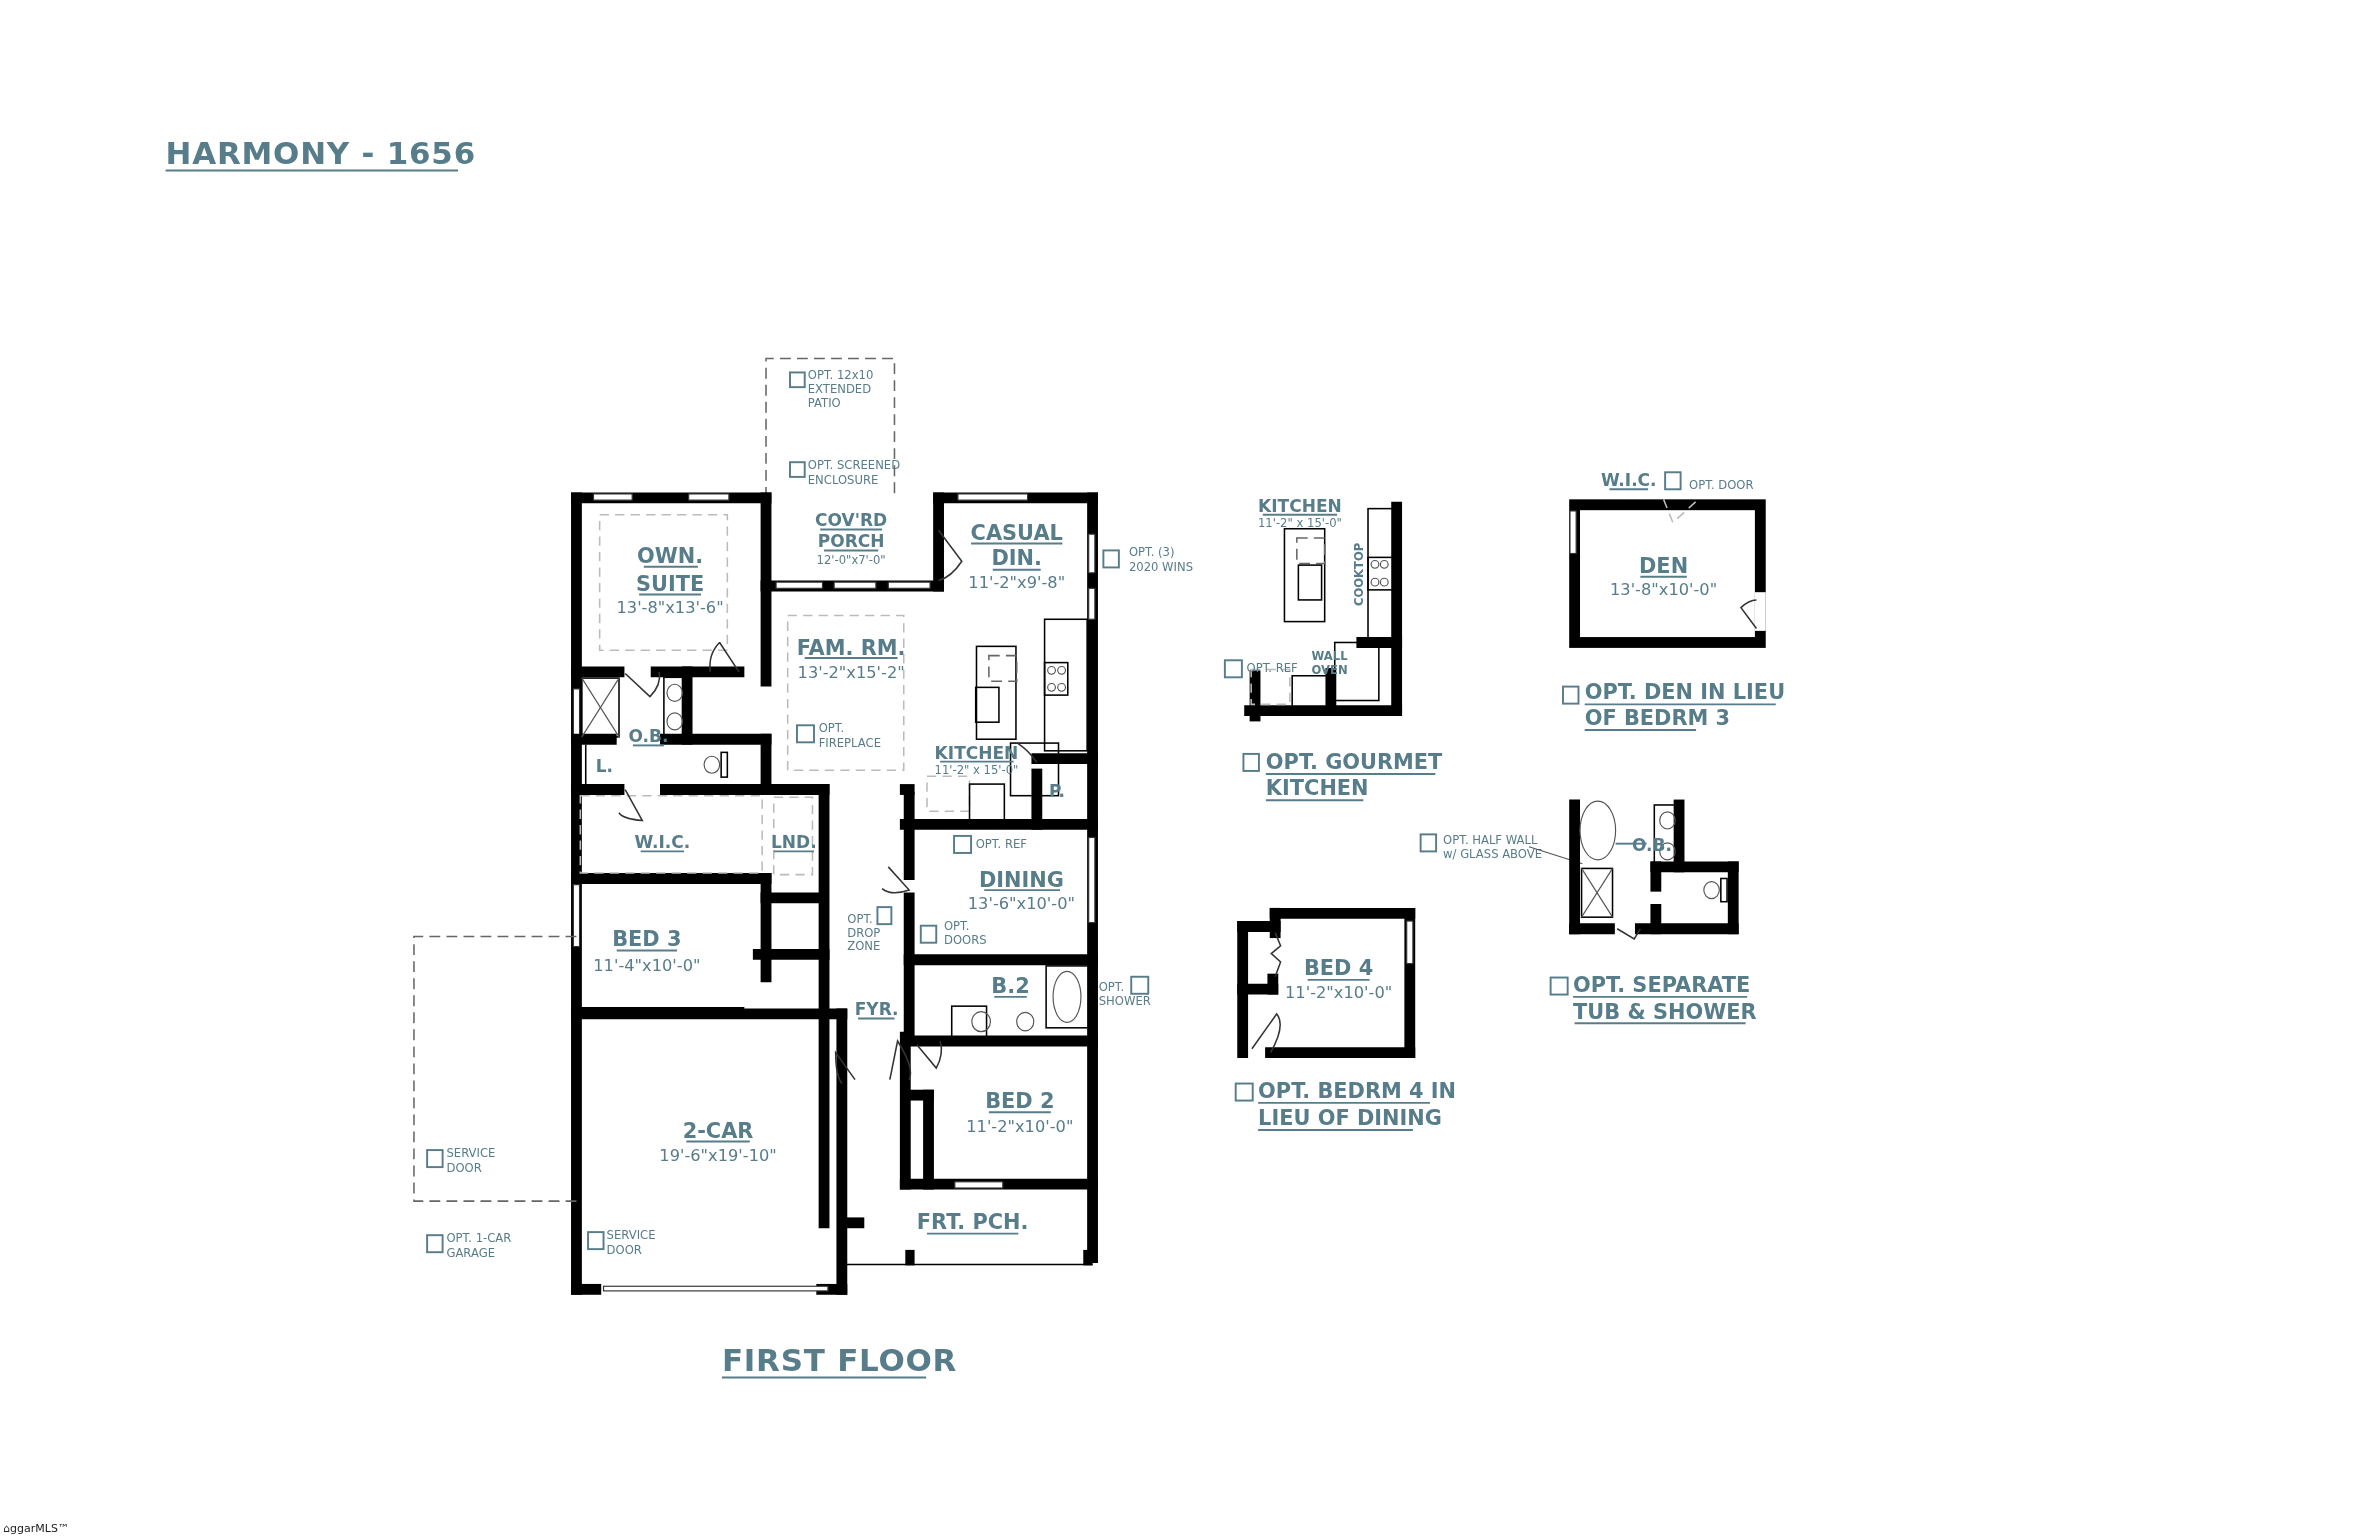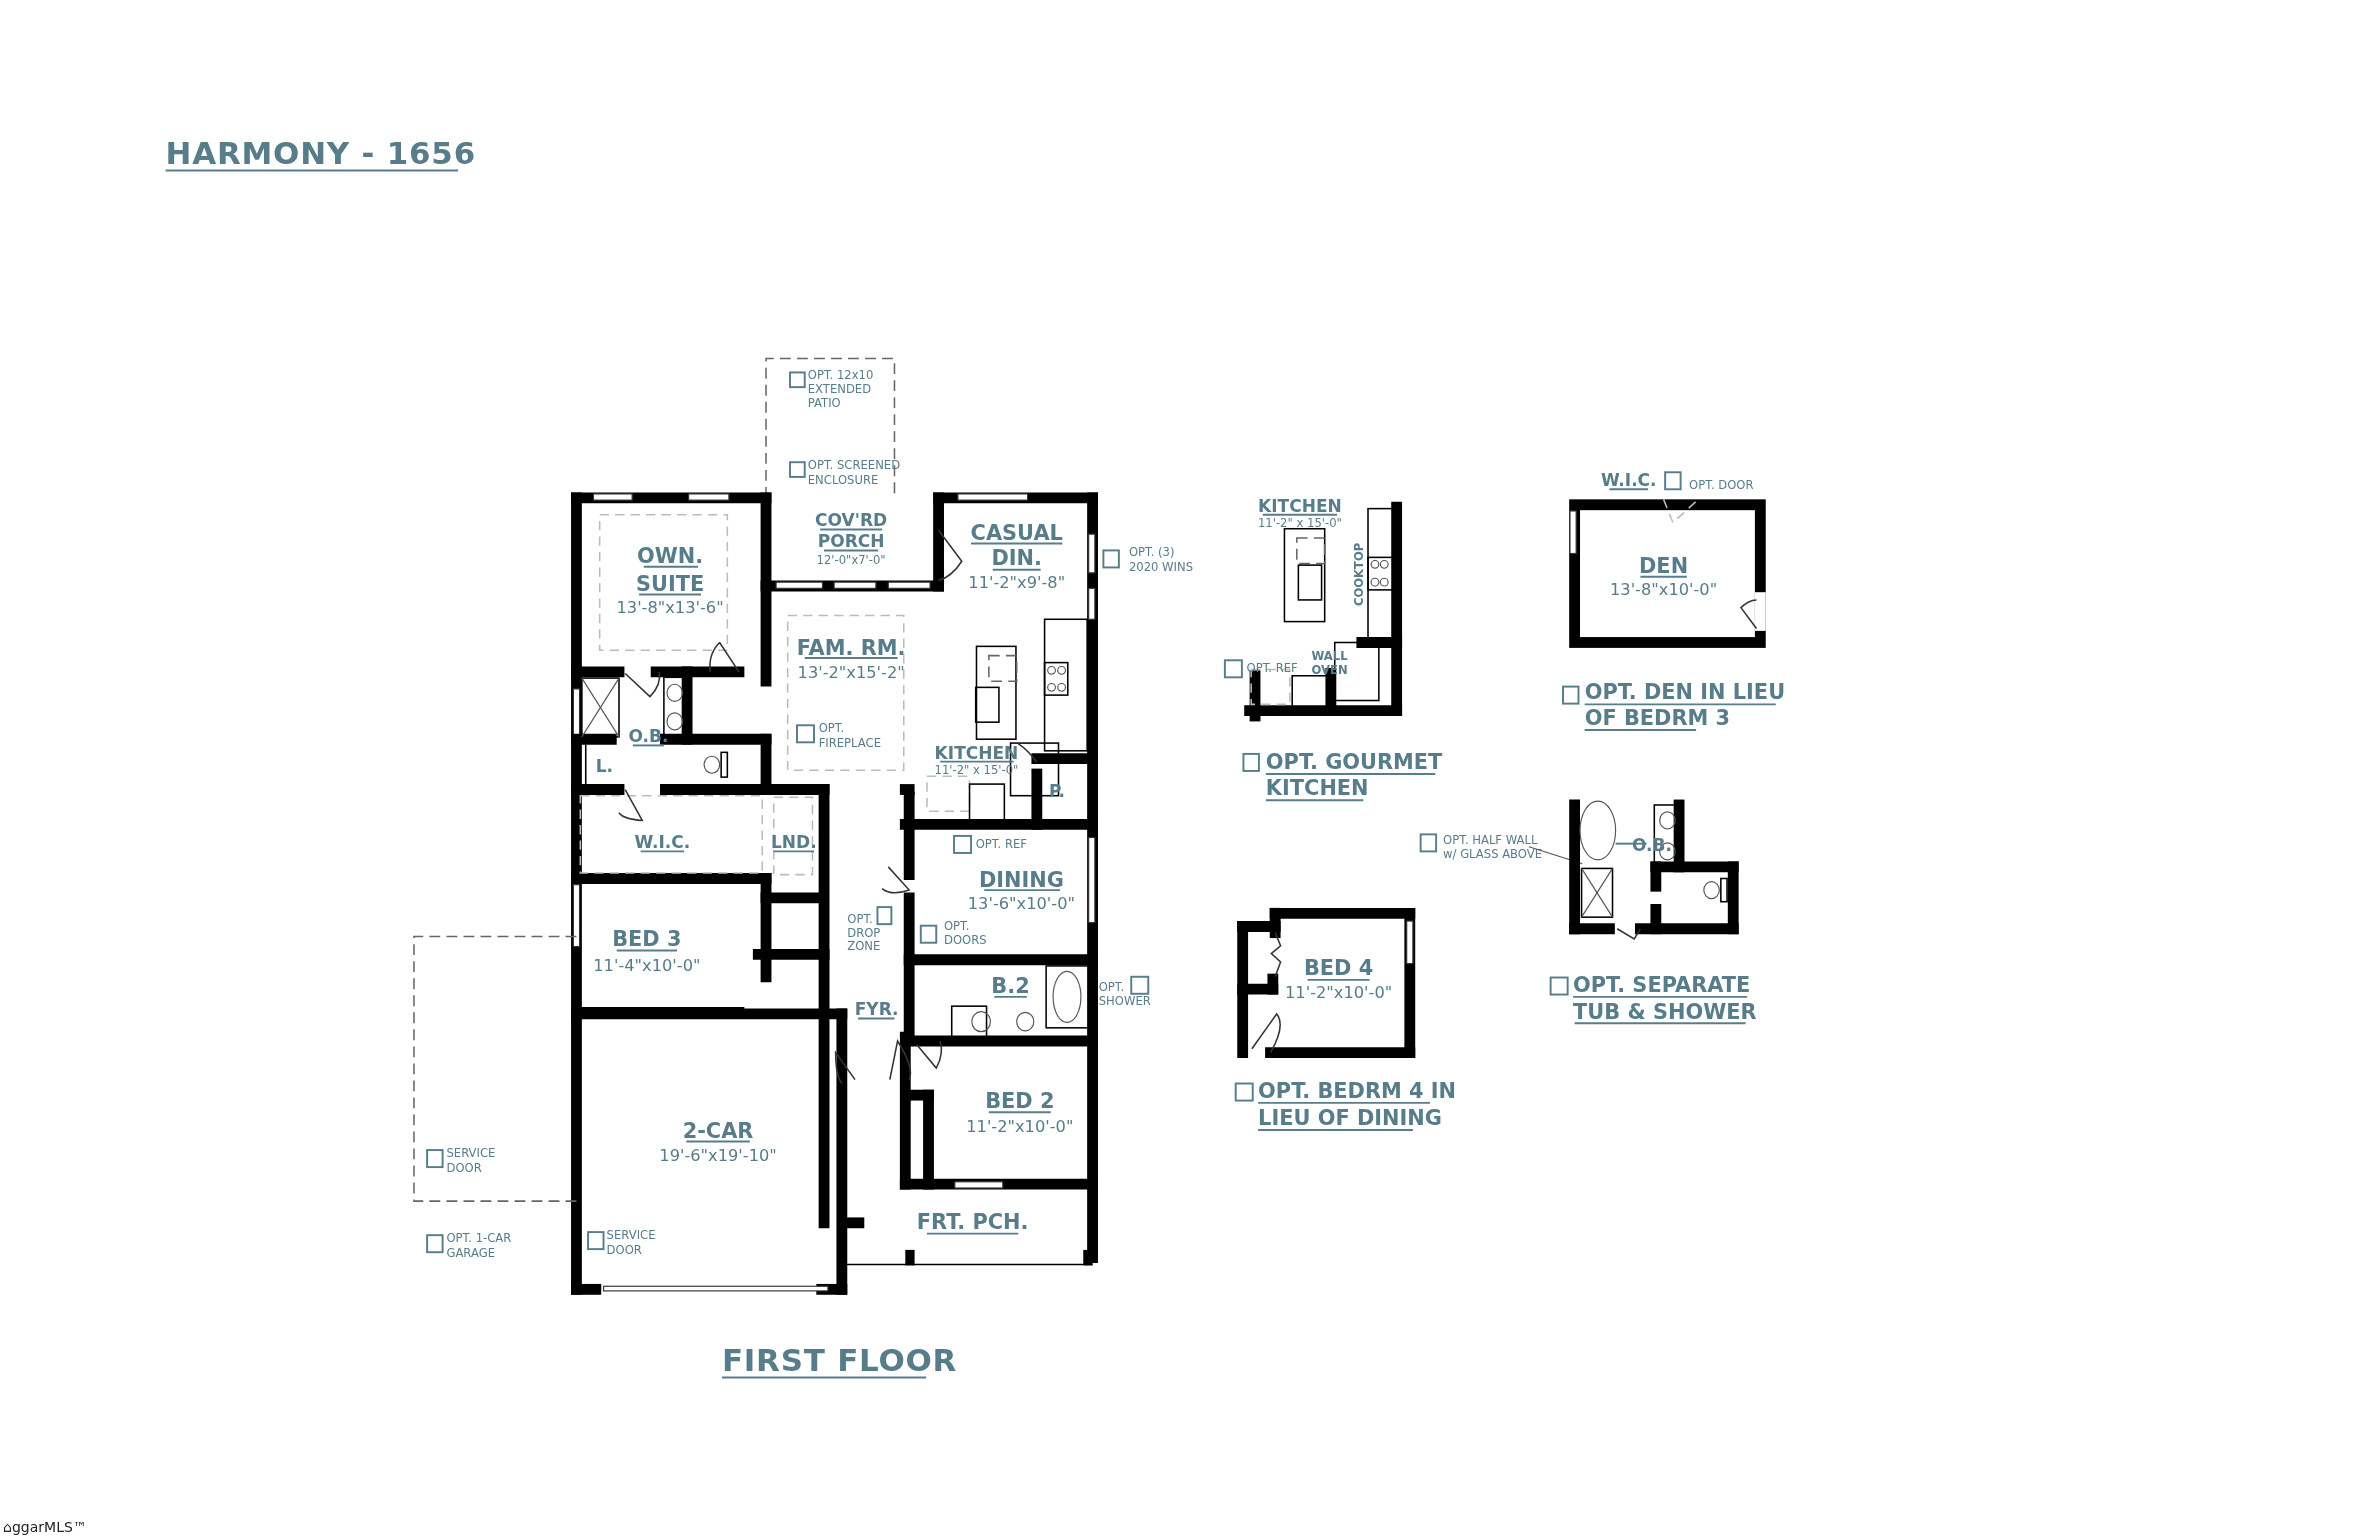--- a/index.html
+++ b/index.html
@@ -16,21 +16,21 @@
   .ul { stroke: #577c8a; stroke-width: 2.5; }
   .wall { fill: #000; }
   .wl { stroke: #000; stroke-width: 14; fill: none; stroke-linecap: square; }
   .thin { stroke: #000; stroke-width: 2; fill: none; }
   .gray { stroke: #555; stroke-width: 1.5; fill: none; }
   .dash { stroke: #666; stroke-width: 2; fill: none; stroke-dasharray: 14 8; }
   .dashlite { stroke: #bbb; stroke-width: 2; fill: none; stroke-dasharray: 12 8; }
   .win { fill: #fff; stroke: #333; stroke-width: 1.5; }
   .cb { fill: #fff; stroke: #577c8a; stroke-width: 2.5; }
   .door { stroke: #333; stroke-width: 2; fill: none; }
-  .wm { position: absolute; left: 3.1px; bottom: 3.1px; font-size: 14px; color: #222; font-family: "DejaVu Sans", sans-serif; }
+  .wm { position: absolute; left: 3.1px; bottom: 3.1px; font-size: 11px; color: #222; font-family: "DejaVu Sans", sans-serif; }
 </style>
 </head>
 <body>
 
 <svg id="plan" viewBox="0 0 3072 1987" xmlns="http://www.w3.org/2000/svg">
 
   <g>
     <text class="t title" x="214" y="212">HARMONY - 1656</text>
     <line class="ul" x1="214" y1="220" x2="592" y2="220"></line>
   </g>

